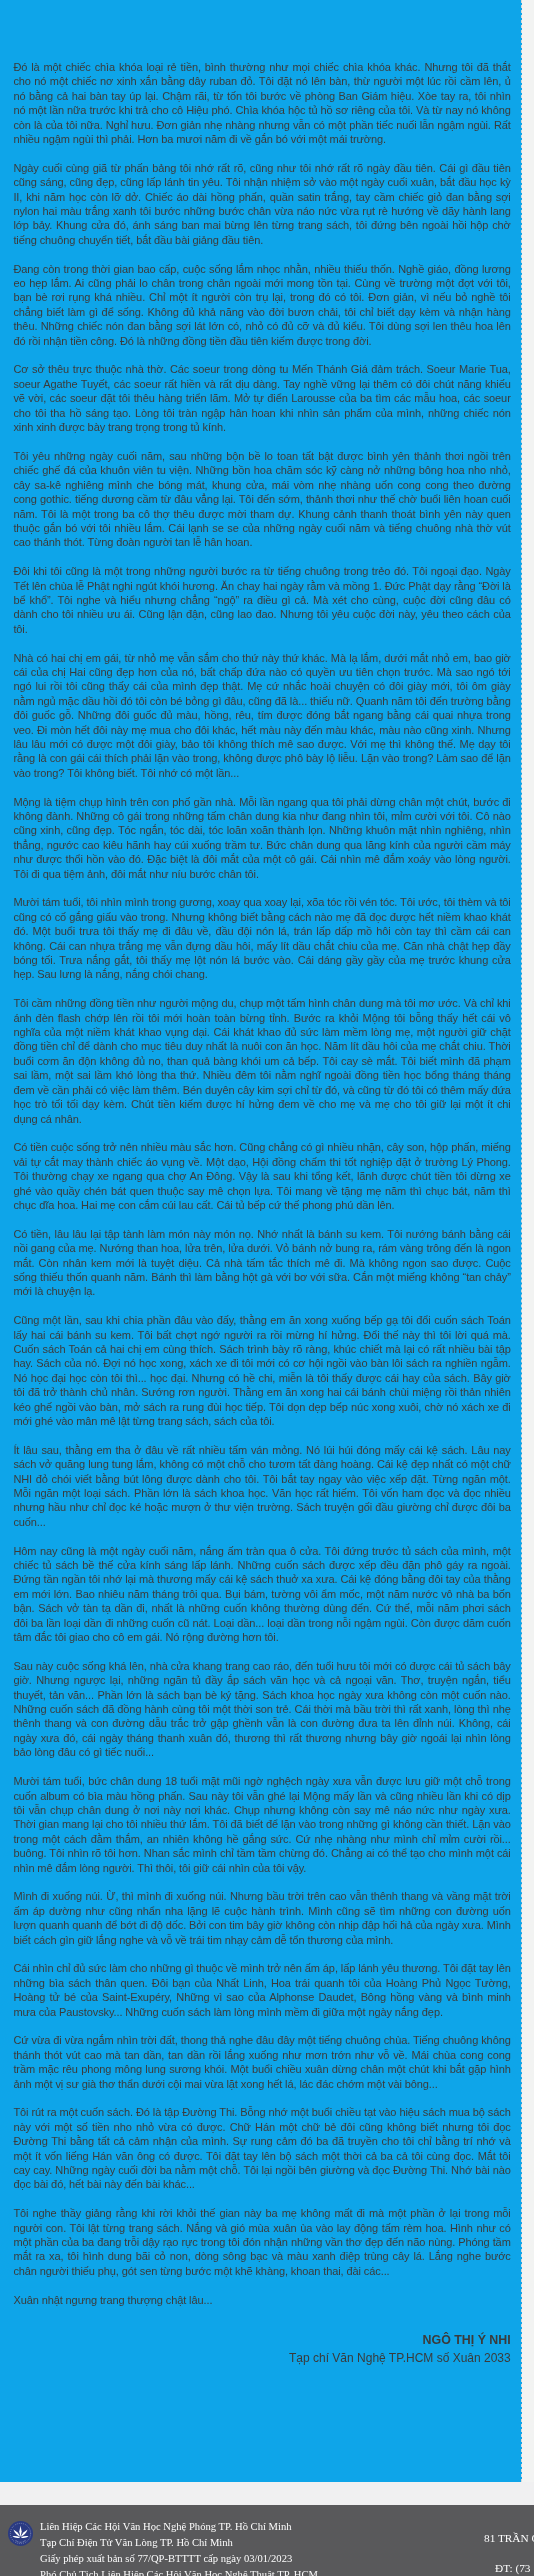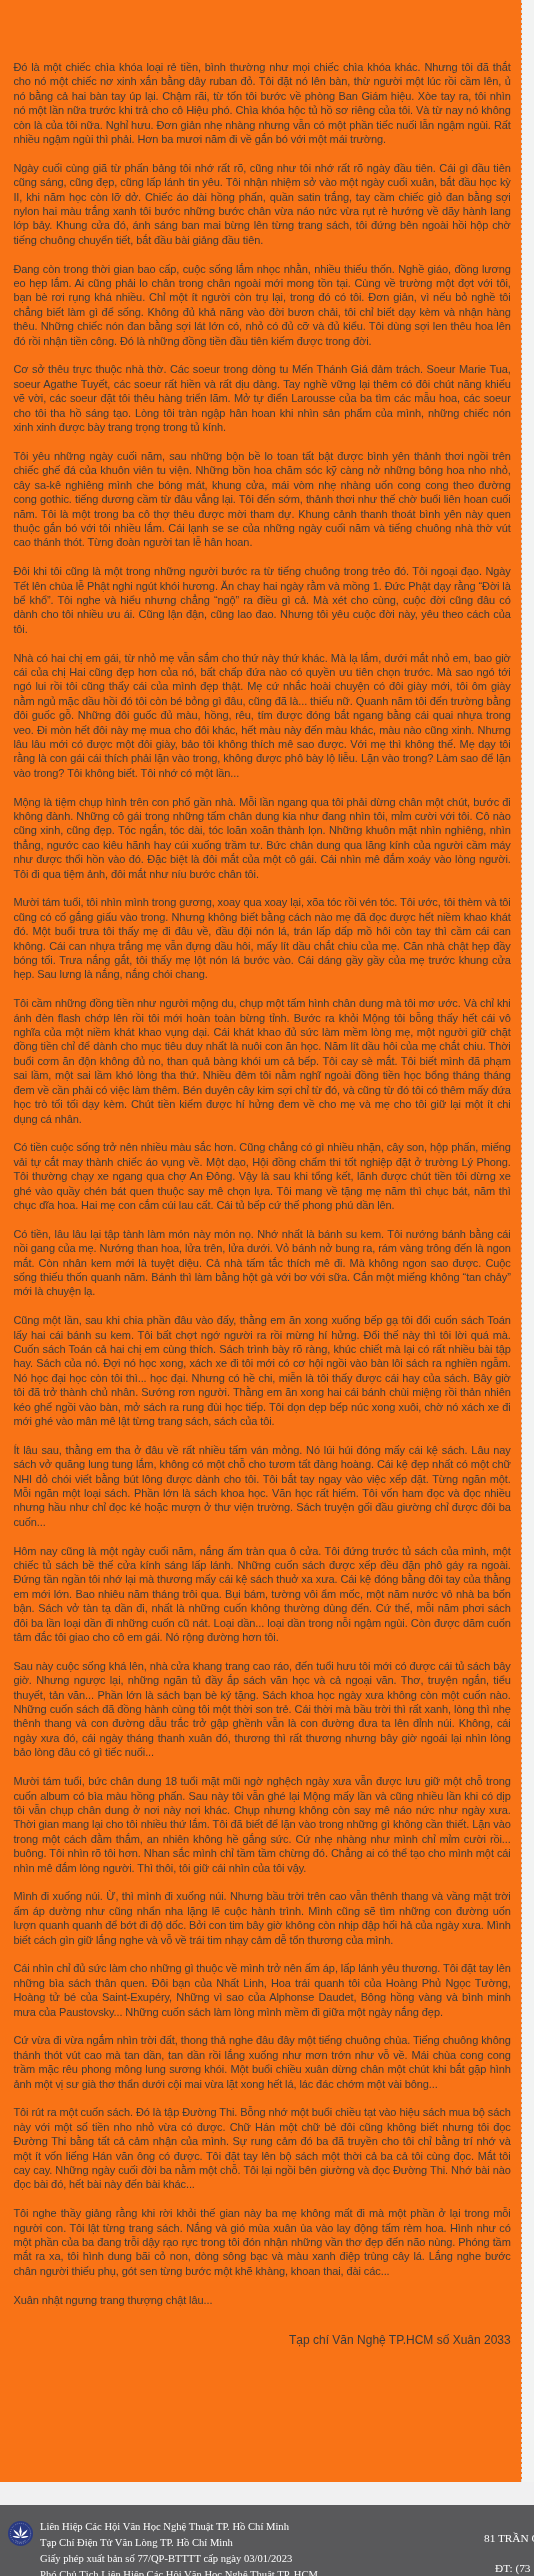--- a/index.html
+++ b/index.html
@@ -7,21 +7,21 @@
     width: 534px; height: 2622px;
     position: relative;
     overflow: hidden;
     background: #ffffff;
     font-family: "Liberation Sans", sans-serif;
   }
   .content-card {
     position: absolute; top: 0; left: 0;
     width: 522px; height: 2482px;
     box-sizing: border-box;
-    background: #f97316;
+    background: #0ea5e9;
     border-right: 0.5px dashed #d8d8d8;
     padding: 60px 10.3px 0 13.4px;
     overflow: hidden;
   }
   .para {
     margin: 0 0 14.4px 0;
     font-size: 11px;
     line-height: 14.4px;
     color: #3b3b3b;
     text-align: justify;
@@ -100,20 +100,21 @@
       <p class="para">Sau này cuộc sống khá lên, nhà cửa khang trang cao ráo, đến tuổi hưu tôi mới có được cái tủ sách bây giờ. Nhưng ngược lại, những ngăn tủ đầy ắp sách văn học và cả ngoại văn. Thơ, truyện ngắn, tiểu thuyết, tản văn... Phần lớn là sách bạn bè ký tặng. Sách khoa học ngày xưa không còn một cuốn nào. Những cuốn sách đã đồng hành cùng tôi một thời son trẻ. Cái thời mà bầu trời thì rất xanh, lòng thì nhẹ thênh thang và con đường dẫu trắc trở gập ghềnh vẫn là con đường đưa ta lên đỉnh núi. Không, cái ngày xưa đó, cái ngày tháng thanh xuân đó, thương thì rất thương nhưng bây giờ ngoái lại nhìn lòng bảo lòng đâu có gì tiếc nuối...</p>
       <p class="para">Mười tám tuổi, bức chân dung 18 tuổi mặt mũi ngờ nghệch ngày xưa vẫn được lưu giữ một chỗ trong cuốn album có bìa màu hồng phấn. Sau này tôi vẫn ghé lại Mộng mấy lần và cũng nhiều lần khi có dịp tôi vẫn chụp chân dung ở nơi này nơi khác. Chụp nhưng không còn say mê náo nức như ngày xưa. Thời gian mang lại cho tôi nhiều thứ lắm. Tôi đã biết để lặn vào trong những gì không cần thiết. Lặn vào trong một cách đằm thắm, an nhiên không hề gắng sức. Cứ nhẹ nhàng như mình chỉ mỉm cười rồi... buông. Tôi nhìn rõ tôi hơn. Nhan sắc mình chỉ tầm tầm chừng đó. Chẳng ai có thể tạo cho mình một cái nhìn mê đắm lòng người. Thì thôi, tôi giữ cái nhìn của tôi vậy.</p>
       <p class="para">Mình đi xuống núi. Ừ, thì mình đi xuống núi. Nhưng bầu trời trên cao vẫn thênh thang và vầng mặt trời ấm áp dường như cũng nhẩn nha lặng lẽ cuộc hành trình. Mình cũng sẽ tìm những con đường uốn lượn quanh quanh để bớt đi độ dốc. Bởi con tim bây giờ không còn nhịp đập hối hả của ngày xưa. Mình biết cách gìn giữ lắng nghe và vỗ về trái tim nhạy cảm dễ tổn thương của mình.</p>
       <p class="para">Cái nhìn chỉ đủ sức làm cho những gì thuộc về mình trở nên ấm áp, lấp lánh yêu thương. Tôi đặt tay lên những bìa sách thân quen. Đôi bạn của Nhất Linh, Hoa trái quanh tôi của Hoàng Phủ Ngọc Tường, Hoàng tử bé của Saint-Exupéry, Những vì sao của Alphonse Daudet, Bông hồng vàng và bình minh mưa của Paustovsky... Những cuốn sách làm lòng mình mềm đi giữa một ngày nắng đẹp.</p>
       <p class="para">Cứ vừa đi vừa ngắm nhìn trời đất, thong thả nghe đâu đây một tiếng chuông chùa. Tiếng chuông không thánh thót vút cao mà tan dần, tan dần rồi lắng xuống như mơn trớn như vỗ về. Mái chùa cong cong trầm mặc rêu phong mông lung sương khói. Một buổi chiều xuân dừng chân một chút khi bắt gặp hình ảnh một vị sư già thơ thẩn dưới cội mai vừa lặt xong hết lá, lác đác chớm một vài bông...</p>
       <p class="para">Tôi rút ra một cuốn sách. Đó là tập Đường Thi. Bỗng nhớ một buổi chiều tạt vào hiệu sách mua bộ sách này với một số tiền nho nhỏ vừa có được. Chữ Hán một chữ bẻ đôi cũng không biết nhưng tôi đọc Đường Thi bằng tất cả cảm nhận của mình. Sự rung cảm đó ba đã truyền cho tôi chỉ bằng trí nhớ và một ít vốn liếng Hán văn ông có được. Tôi đặt tay lên bộ sách một thời cả ba cả tôi cùng đọc. Mắt tôi cay cay. Những ngày cuối đời ba nằm một chỗ. Tôi lại ngồi bên giường và đọc Đường Thi. Nhớ bài nào đọc bài đó, hết bài này đến bài khác...</p>
       <p class="para">Tôi nghe thầy giảng rằng khi rời khỏi thế gian này ba mẹ không mất đi mà một phần ở lại trong mỗi người con. Tôi lật từng trang sách. Nắng và gió mùa xuân ùa vào lay động tấm rèm hoa. Hình như có một phần của ba đang trỗi dậy rạo rực trong tôi đón nhận những vần thơ đẹp đến não nùng. Phóng tầm mắt ra xa, tôi hình dung bãi cỏ non, dòng sông bạc và màu xanh điệp trùng cây lá. Lắng nghe bước chân người thiếu phụ, gót sen từng bước một khẽ khàng, khoan thai, đài các...</p>
       <p class="para">Xuân nhật ngưng trang thượng chật lâu...</p>
     </article>
   <div class="signature">
+    <div class="author">NGÔ THỊ Ý NHI</div>
     <div class="source">Tạp chí Văn Nghệ TP.HCM số Xuân 2033</div>
   </div>
 </div>
 
 <div class="side-strip"></div>
 <div class="pre-footer-band"></div>
 
 <footer class="site-footer">
   <span class="footer-logo">
     <svg viewBox="0 0 48 48" width="25" height="25" aria-hidden="true">
@@ -121,21 +122,21 @@
       <circle cx="24" cy="24" r="19.5" fill="none" stroke="#ffffff" stroke-width="1" stroke-dasharray="1.6 2.4" opacity="0.8"></circle>
       <path d="M24 9 L26.3 20 L24 31 L21.7 20 Z" fill="#ffffff"></path>
       <path d="M23 30 C 18 28, 12.5 24, 10.5 16.5 C 16 20, 20.5 23.5, 22.6 28.5 Z" fill="#ffffff"></path>
       <path d="M25 30 C 30 28, 35.5 24, 37.5 16.5 C 32 20, 27.5 23.5, 25.4 28.5 Z" fill="#ffffff"></path>
       <path d="M22.5 30.5 C 17.5 29, 13 28.2, 8.5 29.5 C 13.5 33, 19 33.4, 22.8 31.5 Z" fill="#ffffff"></path>
       <path d="M25.5 30.5 C 30.5 29, 35 28.2, 39.5 29.5 C 34.5 33, 29 33.4, 25.2 31.5 Z" fill="#ffffff"></path>
       <path d="M14 36.5 A 13.5 13.5 0 0 0 34 36.5" fill="none" stroke="#ffffff" stroke-width="1.4" stroke-dasharray="1 1.6" opacity="0.9"></path>
     </svg>
   </span>
   <div class="footer-lines">
-    <div>Liên Hiệp Các Hội Văn Học Nghệ Thuật TP. Hồ Chí Minh</div>
+    <div>Liên Hiệp Các Hội Văn Học Nghệ Phóng TP. Hồ Chí Minh</div>
     <div>Tạp Chí Điện Tử Văn Lòng TP. Hồ Chí Minh</div>
     <div>Giấy phép xuất bản số 77/QP-BTTTT cấp ngày 03/01/2023</div>
     <div>Phó Chủ Tịch Liên Hiệp Các Hội Văn Học Nghệ Thuật TP. HCM</div>
 
   </div>
   <div class="footer-right-line1">81 TRẦN Q</div>
   <div class="footer-right-line2">ĐT: (73</div>
 </footer>
 
 

